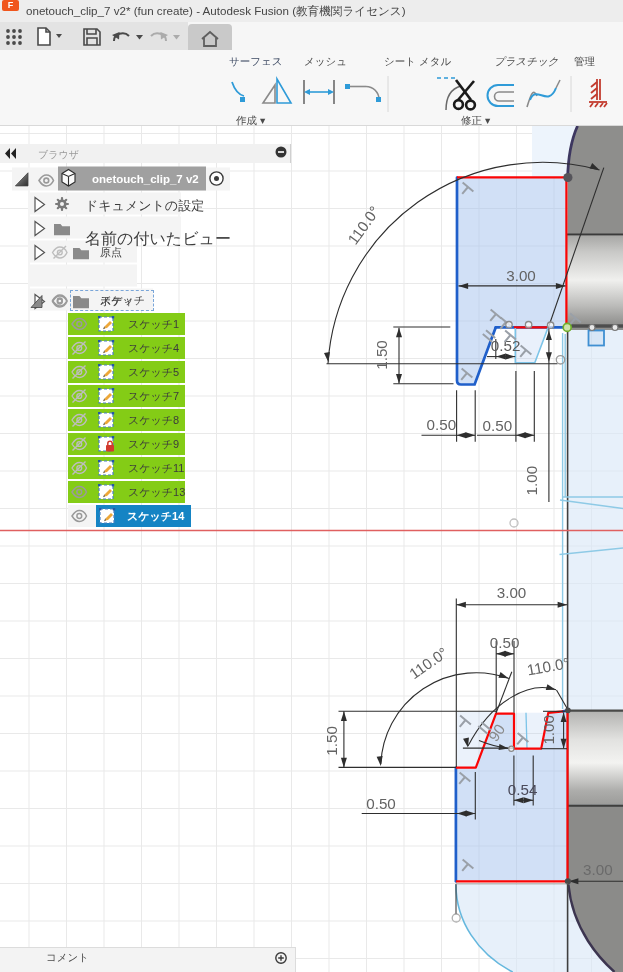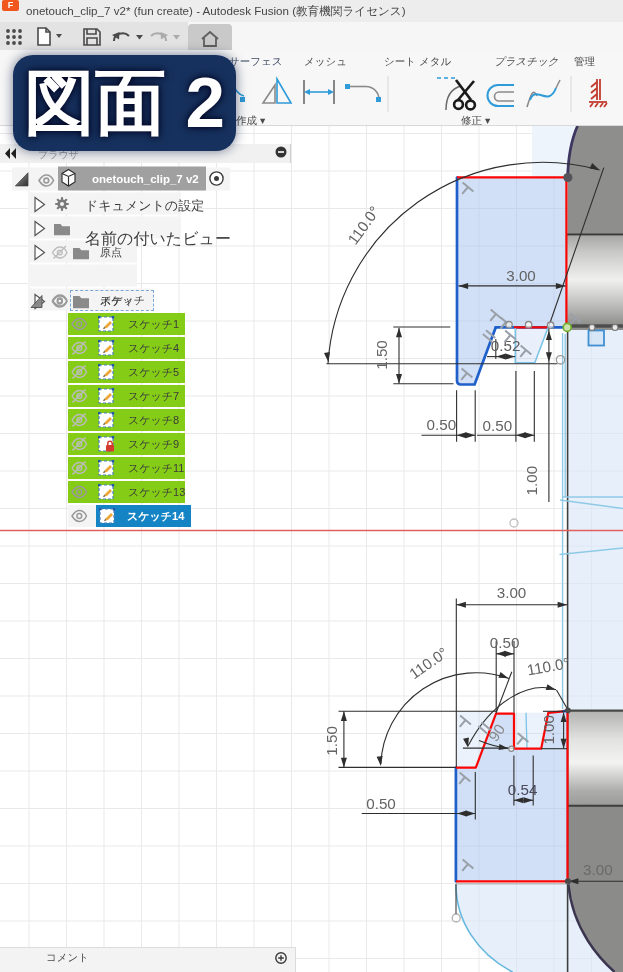--- a/index.html
+++ b/index.html
@@ -668,23 +668,20 @@
             <rect x="3" y="3" width="2.4" height="2.4" fill="#2458a8"></rect>
             <rect x="16.8" y="3" width="2.4" height="2.4" fill="#2458a8"></rect>
             <path d="M17,10 L12,15 l-2.6,0.6 0.6,-2.6 5,-5 Z" fill="#eda83a"></path>
             <path d="M10,15.6 l-0.6,-2.6 -1.4,3.2 Z" fill="#6a5a3a"></path>
           </svg>
           <span style="margin-left:7px">スケッチ14</span>
         </div>
       </div>
 </div>
 
-<div class="abs" style="left:13px;top:55px;width:223px;height:96px;background:#16315e;border-radius:20px;box-shadow:0 0 12px rgba(10,20,60,0.55);display:flex;align-items:center;justify-content:center;">
- <span style="font-size:71px;font-weight:bold;color:#fff;letter-spacing:0px;text-shadow:0 0 10px rgba(0,0,25,0.9),0 0 4px rgba(0,0,40,0.7);">図面 2</span>
-</div>
 
 <div class="abs" style="left:0;top:947px;width:295px;height:25px;background:#f3f3f3;border-top:1px solid #dcdcdc;border-right:1px solid #dcdcdc;"></div>
 <div class="abs" style="left:46px;top:951px;font-size:10.5px;color:#4a4a4a;">コメント</div>
 <svg class="abs" style="left:270px;top:948px" width="24" height="24" xmlns="http://www.w3.org/2000/svg">
  <circle cx="11" cy="10" r="5.2" fill="none" stroke="#3a3a3a" stroke-width="1.4"></circle>
  <path d="M11,7.2 v5.6 M8.2,10 h5.6" stroke="#3a3a3a" stroke-width="1.4"></path>
 </svg>
 
 </div>
 

